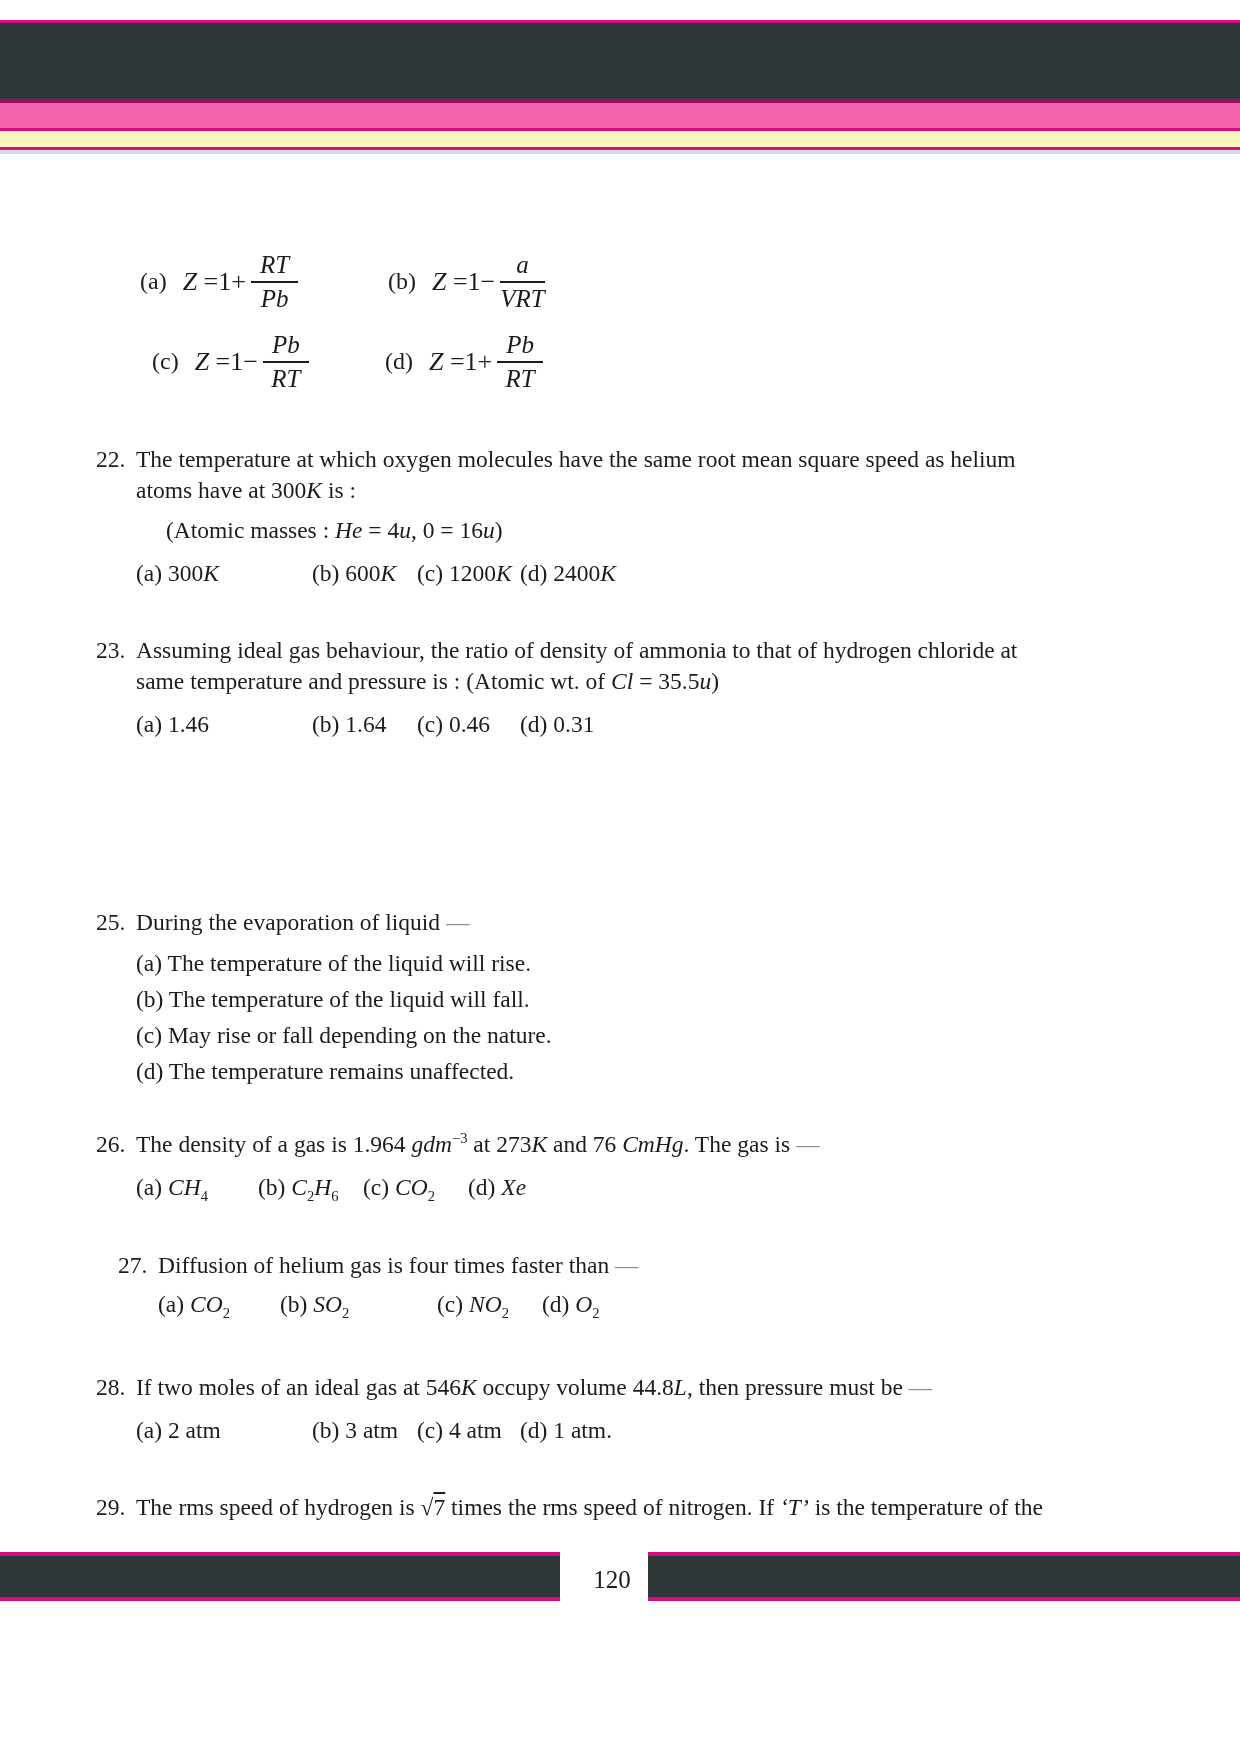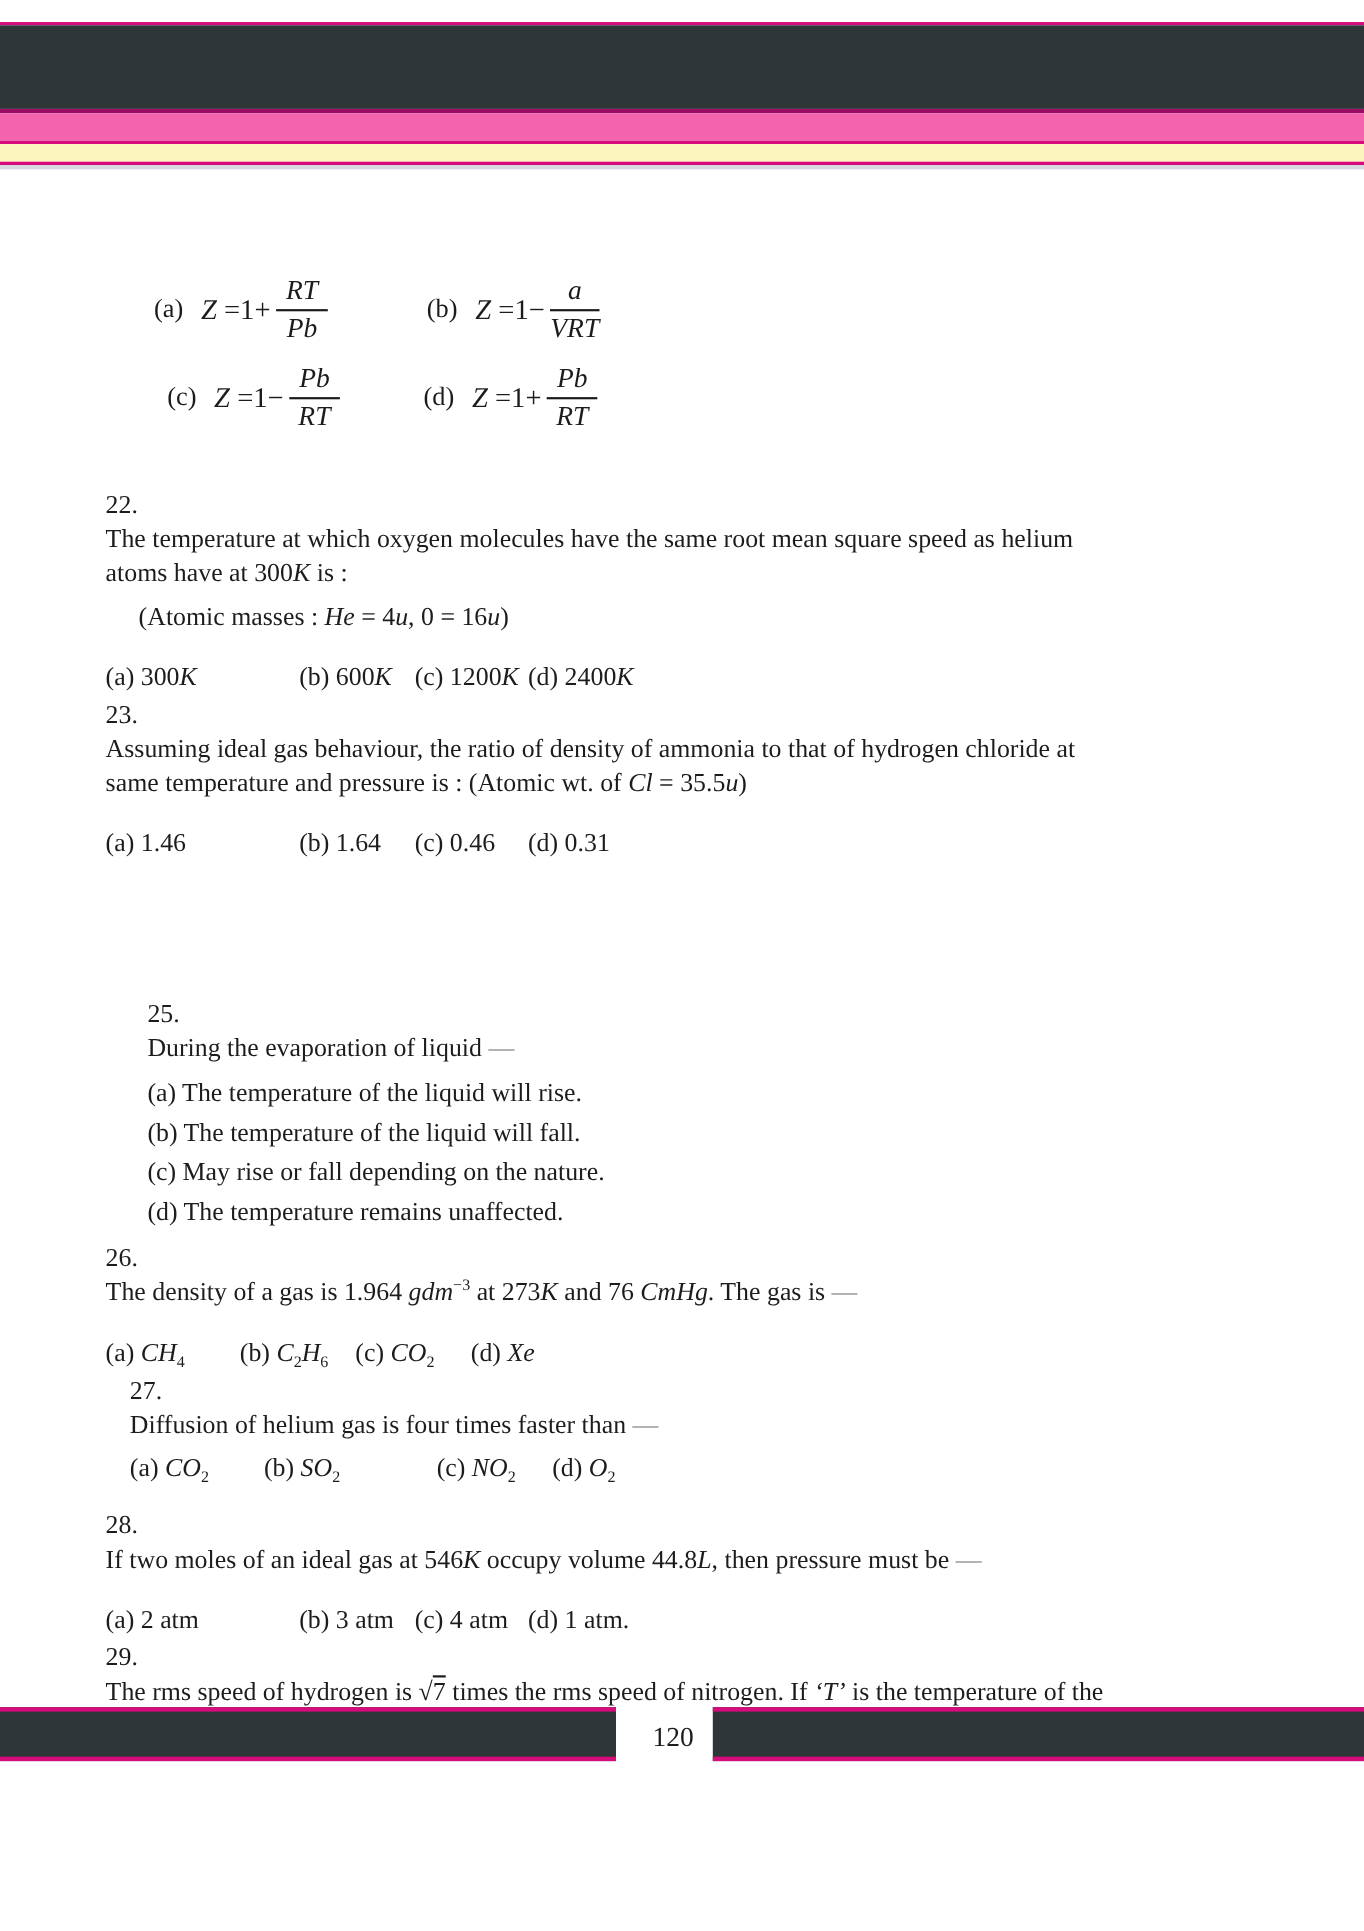--- a/index.html
+++ b/index.html
@@ -30,26 +30,26 @@
   .f-lead{white-space:nowrap;}
   .frac{
     display:inline-flex;flex-direction:column;
     text-align:center;margin-left:5px;
     font-size:25px;line-height:1.18;
   }
   .frac .num{border-bottom:2px solid #1c1c1c;padding:0 9px 1px;}
   .frac .den{padding-top:1px;}
   
   .question{position:absolute;left:96px;width:1060px;font-size:23.5px;}
-  .qrow{display:flex;align-items:flex-start;flex-direction:column;}
+  .qrow{display:flex;align-items:flex-start;}
   .qnum{width:40px;flex:none;line-height:31px;}
   .qbody{flex:1;min-width:0;}
   .qline{line-height:31px;white-space:nowrap;}
   .qnote{margin-top:9px;padding-left:30px;line-height:31px;white-space:nowrap;}
-  .optrow{position:relative;height:31px;margin-top:24px;}
+  .optrow{position:relative;height:31px;margin-top:12px;}
   .optrow.tight{margin-top:8px;}
   .opt{position:absolute;top:0;white-space:nowrap;line-height:31px;}
   .stack{margin-top:7px;}
   .stack .qline{line-height:36px;}
   sub,sup{font-size:0.62em;line-height:0;}
   .dash{color:#8d8d8d;}
   .sqrt .rad{text-decoration:overline;}
   
   .footer-bar{
     position:absolute;top:1552px;height:41px;
@@ -138,21 +138,21 @@
           <span class="opt" style="left:0;">(a) 1.46</span>
           <span class="opt" style="left:176px;">(b) 1.64</span>
           <span class="opt" style="left:281px;">(c) 0.46</span>
           <span class="opt" style="left:384px;">(d) 0.31</span>
         </div>
       </div>
     </div>
   </div>
 
 
-  <div class="question" style="top:907px;margin-left:38px;">
+  <div class="question" style="top:907px;">
     <div class="qrow">
       <span class="qnum">25.</span>
       <div class="qbody">
         <div class="qline">During the evaporation of liquid <span class="dash">—</span></div>
         <div class="stack">
           <div class="qline">(a) The temperature of the liquid will rise.</div>
           <div class="qline">(b) The temperature of the liquid will fall.</div>
           <div class="qline">(c) May rise or fall depending on the nature.</div>
           <div class="qline">(d) The temperature remains unaffected.</div>
         </div>

